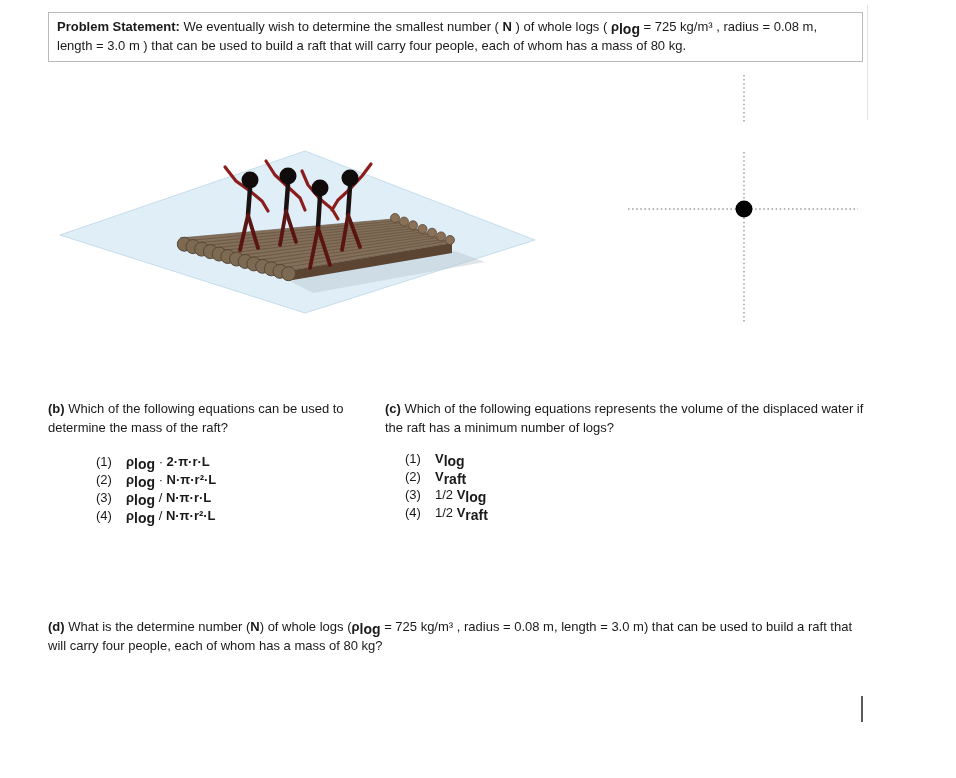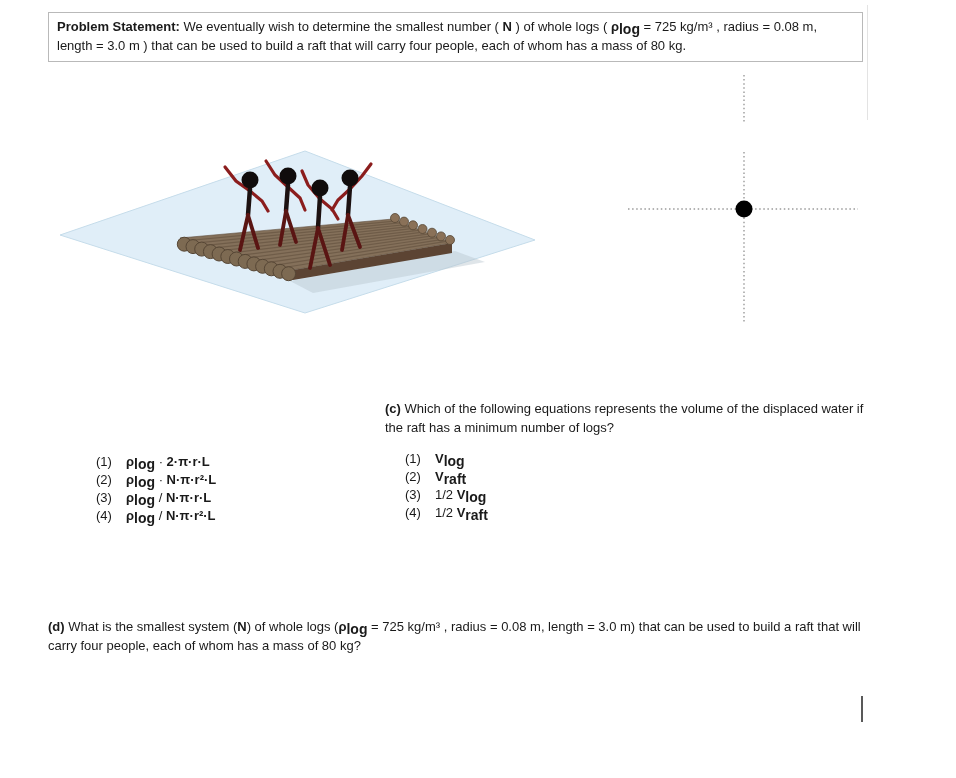--- a/index.html
+++ b/index.html
@@ -117,20 +117,23 @@
 
   <svg style="left:600px;top:60px;" width="280" height="270" viewBox="0 0 280 270">
     <line class="dots" x1="144" y1="15" x2="144" y2="62"></line>
     <line class="dots" x1="144" y1="92" x2="144" y2="263"></line>
     <line class="dots" x1="28" y1="149" x2="258" y2="149"></line>
     <circle cx="144" cy="149" r="8.5" fill="#000000"></circle>
   </svg>
 
   <div id="fbd-faint-line"></div>
 
+  <div class="para" style="left:48px;top:400px;width:332px;">
+    <b>(b)</b><span>  Which of the following equations can be used to determine the mass of the raft?</span>
+  </div>
   <div class="opts" style="left:80px;top:453px;margin-left:16px;">
     <div class="opt-row">
       <span class="opt-num">(1)</span><b>ρ</b><sub class="sb">log</sub><span> · </span><b>2·π·r·L</b>
     </div>
     <div class="opt-row">
       <span class="opt-num">(2)</span><b>ρ</b><sub class="sb">log</sub><span> · </span><b>N·π·r²·L</b>
     </div>
     <div class="opt-row">
       <span class="opt-num">(3)</span><b>ρ</b><sub class="sb">log</sub><span> / </span><b>N·π·r·L</b>
     </div>
@@ -151,18 +154,18 @@
     </div>
     <div class="opt-row">
       <span class="opt-num">(3)</span><span>1/2 </span><b>V</b><sub class="sb">log</sub>
     </div>
     <div class="opt-row">
       <span class="opt-num">(4)</span><span>1/2 </span><b>V</b><sub class="sb">raft</sub>
     </div>
   </div>
 
   <div class="para" style="left:48px;top:618px;width:818px;">
-    <b>(d)</b><span>  What is the smallest system (</span><b>N</b><span>) of whole logs (</span><b>ρ</b><sub class="sb">log</sub><span> = 725 kg/m³ , radius = 0.08 m, length = 3.0 m) that can be used to build a raft that will carry four people, each of whom has a mass of 80 kg?</span>
+    <b>(d)</b><span>  What is the determine number (</span><b>N</b><span>) of whole logs (</span><b>ρ</b><sub class="sb">log</sub><span> = 725 kg/m³ , radius = 0.08 m, length = 3.0 m) that can be used to build a raft that will carry four people, each of whom has a mass of 80 kg?</span>
   </div>
 
   <div id="text-cursor"></div>
 
 </div>
 
 </body></html>

